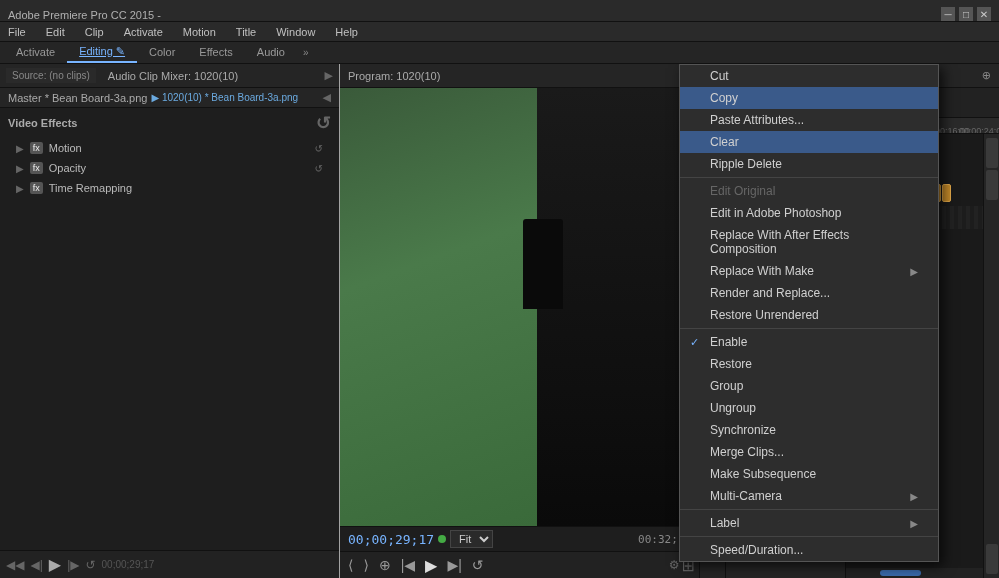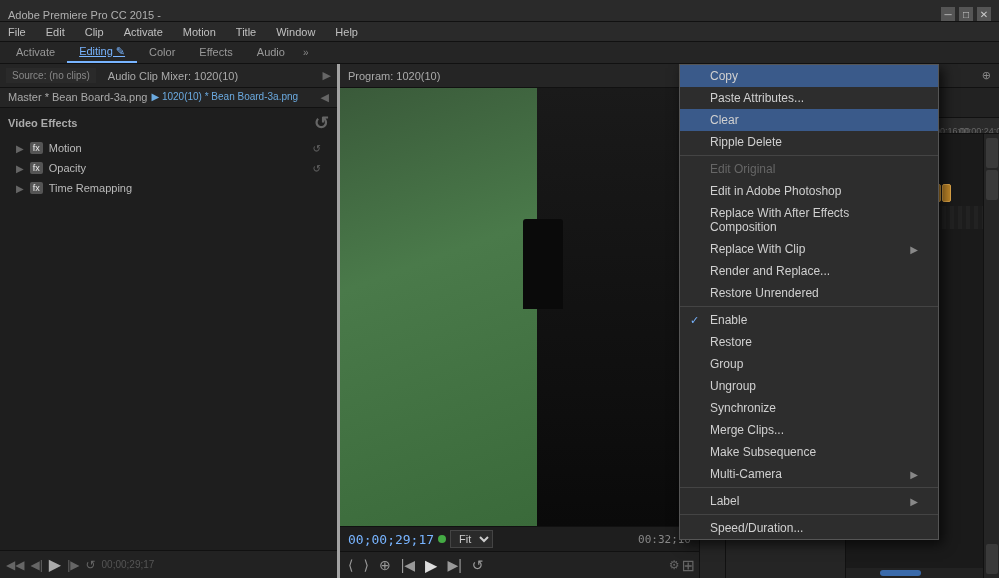--- a/index.html
+++ b/index.html
@@ -261,29 +261,29 @@
   <span class="tab-item">Activate</span>
   <span class="tab-item active">Editing ✎</span>
   <span class="tab-item">Color</span>
   <span class="tab-item">Effects</span>
   <span class="tab-item">Audio</span>
   <span class="tab-more">»</span>
 </div>
 
 <div style="position:relative; display:flex; height:calc(578px - 64px); overflow:hidden;">
 
-  <div style="width:340px; background:#1e1e1e; border-right:3px solid #a3a3a3; display:flex; flex-direction:column; flex-shrink:0;">
+  <div style="width:340px; background:#1e1e1e; border-right:1px solid #a3a3a3; display:flex; flex-direction:column; flex-shrink:0;">
 
     <div class="panel-header">
       <span style="background:#2a2a2a; padding:2px 6px; color:#888; font-size:10px; cursor:pointer;">Source: (no clips)</span>
       <span style="padding:2px 6px; font-size:11px; cursor:pointer; color:#aaa;">Audio Clip Mixer: 1020(10)</span>
       <span style="margin-left:auto; color:#666; cursor:pointer;">▶</span>
     </div>
 
-    <div style="padding:3px 8px; font-size:11px; color:#aaa; display:flex; align-items:flex-start; gap:4px; background:#252525; border-bottom:1px solid #111;">
+    <div style="padding:3px 8px; font-size:11px; color:#aaa; display:flex; align-items:center; gap:4px; background:#252525; border-bottom:1px solid #111;">
       <span>Master * Bean Board-3a.png</span>
       <span style="color:#6baae0; cursor:pointer; font-size:10px;">▶  1020(10) * Bean Board-3a.png</span>
       <span style="margin-left:auto; color:#666;">◀</span>
     </div>
 
     <div style="padding:4px 8px; font-size:11px; color:#aaa; font-weight:bold; display:flex; align-items:center; justify-content:space-between;">
       <span>Video Effects</span>
       <span style="color:#666; font-size:18px;">↺</span>
     </div>
 
@@ -494,20 +494,23 @@
           <div class="edge-btn"></div>
           <div class="edge-btn"></div>
           <div class="edge-btn" style="margin-top:auto;"></div>
         </div>
       </div>
     </div>
   </div>
 
   <div class="context-menu">
 
+    <div class="ctx-item">
+      <span>Cut</span>
+    </div>
 
     <div class="ctx-item" style="background:#3a5a8a;">
       <span>Copy</span>
     </div>
 
     <div class="ctx-item">
       <span>Paste Attributes...</span>
     </div>
 
     <div class="ctx-item" style="background:#3a5a8a;">
@@ -525,21 +528,21 @@
 
     <div class="ctx-item">
       <span>Edit in Adobe Photoshop</span>
     </div>
 
     <div class="ctx-item">
       <span>Replace With After Effects Composition</span>
     </div>
 
     <div class="ctx-item">
-      <span>Replace With Clip</span>
+      <span>Replace With Make</span>
       <span class="arrow">▶</span>
     </div>
 
     <div class="ctx-item">
       <span>Render and Replace...</span>
     </div>
 
     <div class="ctx-item">
       <span>Restore Unrendered</span>
     </div>

